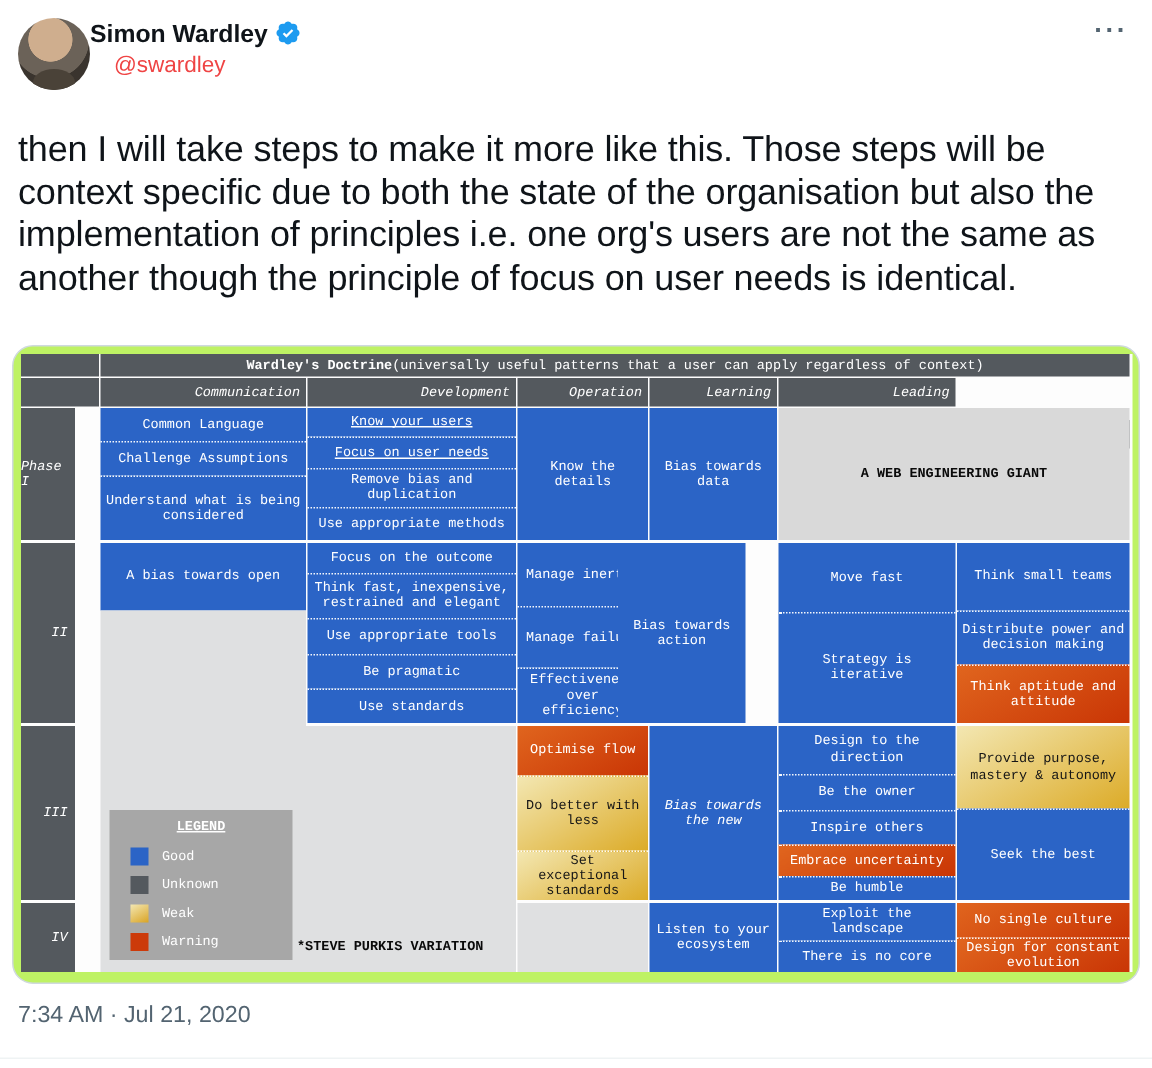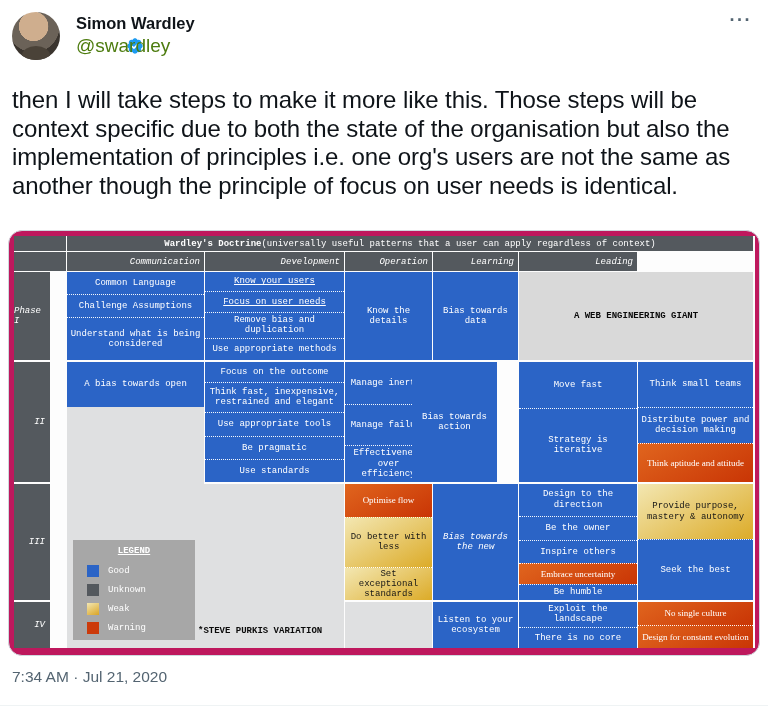--- a/index.html
+++ b/index.html
@@ -2,32 +2,32 @@
 <html><head>
 <meta charset="utf-8">
 <style>
   html,body{margin:0;padding:0;background:#fff;}
   body{width:768px;height:712px;position:relative;font-family:"Liberation Sans",sans-serif;color:#0f1419;overflow:hidden;}
 
   
   .avatar{position:absolute;left:12px;top:12px;width:48px;height:48px;border-radius:50%;
     background:radial-gradient(circle at 45% 30%,#cfae8e 0 34%,#6b6258 35% 60%,#3a342e 61% 100%);overflow:hidden;}
   .avatar::after{content:"";position:absolute;left:10px;bottom:-4px;width:28px;height:18px;border-radius:50% 50% 0 0;background:#4a4238;}
-  .name-row{position:absolute;left:76px;top:13px;display:flex;align-items:center;gap:4px;flex-direction:column;}
+  .name-row{position:absolute;left:60px;top:13px;display:flex;gap:4px;}
   .name{font-size:16.5px;font-weight:bold;line-height:20px;}
   .badge{width:18px;height:18px;display:inline-block;}
-  .handle{position:absolute;left:76px;top:35px;font-size:19px;color:#4d7c0f;}
+  .handle{position:absolute;left:76px;top:35px;font-size:15px;color:#ef4444;}
   .more{position:absolute;right:16px;top:10px;color:#536471;font-size:18px;font-weight:bold;letter-spacing:1.5px;cursor:pointer;}
   .tweet-text{position:absolute;left:12px;top:86px;width:745px;font-size:24px;line-height:28.5px;letter-spacing:-.1px;}
   .timestamp{position:absolute;left:12px;top:668px;font-size:15.5px;color:#536471;}
   .bottom-divider{position:absolute;left:0;top:705px;width:768px;height:1px;background:#eff3f4;}
 
   
   .card{position:absolute;left:8px;top:230px;width:752px;height:426px;border:1px solid #cfd9de;border-radius:14px;
-    background:#be185d;overflow:hidden;box-sizing:border-box;}
+    background:#bef264;overflow:hidden;box-sizing:border-box;}
   .tbl{position:absolute;left:5px;top:5px;width:741px;height:412px;background:#fdfdfd;
     font-family:"Liberation Mono","DejaVu Sans Mono",monospace;font-size:9px;}
 
   .abs{position:absolute;box-sizing:border-box;}
   .dark{background:#54595e;color:#fff;}
   .titlecell{left:53px;top:0;width:686px;height:15px;display:flex;align-items:center;justify-content:center;white-space:nowrap;}
   .corner1{left:0;top:0;width:52px;height:15px;}
   .corner2{left:0;top:16px;width:52px;height:19px;}
   .chead{height:19px;top:16px;display:flex;align-items:center;justify-content:flex-end;
     padding-right:4px;font-style:italic;}
@@ -36,21 +36,21 @@
 
   .phead{left:0;width:36px;display:flex;align-items:center;justify-content:flex-end;
     padding-right:5px;font-style:italic;}
   .p1{top:36px;height:88px;} .p2{top:126px;height:120px;} .p3{top:248px;height:116px;} .p4{top:366px;height:46px;}
 
   .grp{position:absolute;display:flex;flex-direction:column;box-sizing:border-box;}
   .cell{display:flex;align-items:center;justify-content:center;text-align:center;
     padding:1px 3px;line-height:1.15;box-sizing:border-box;min-height:0;}
   .grp .cell + .cell{border-top:1px dotted rgba(255,255,255,.95);}
   .blue{background:#2b64c6;color:#fff;}
-  .orange{background:linear-gradient(150deg,#e0651e 0%,#c93505 100%);color:#fff;font-family:Liberation Serif, serif;}
+  .orange{background:linear-gradient(150deg,#e0651e 0%,#c93505 100%);color:#fff;}
   .gold{background:linear-gradient(150deg,#f3e7b2 0%,#dcab28 100%);color:#161616;}
   .whitecell{background:#d9d9d9;color:#0a0a0a;font-weight:bold;}
   .empty{background:#dfe0e1;}
   .italic{font-style:italic;}
   .narrow{padding:0 10px;}
 
   .f13{flex:13;} .f17{flex:17;} .f19{flex:19;} .f20{flex:20;} .f21{flex:21;} .f225{flex:22.5;text-decoration:underline;} .f25{flex:25;} .f28{flex:28;} .f29{flex:29;} .f30{flex:30;}
   .f32{flex:32;} .f33{flex:33;} .f35{flex:35;} .f38{flex:38;} .f43{flex:43;} .f45{flex:45;}
   .f48{flex:48;} .f50{flex:50;} .f52{flex:52;} .f55{flex:55;} .f62{flex:62;}
 

